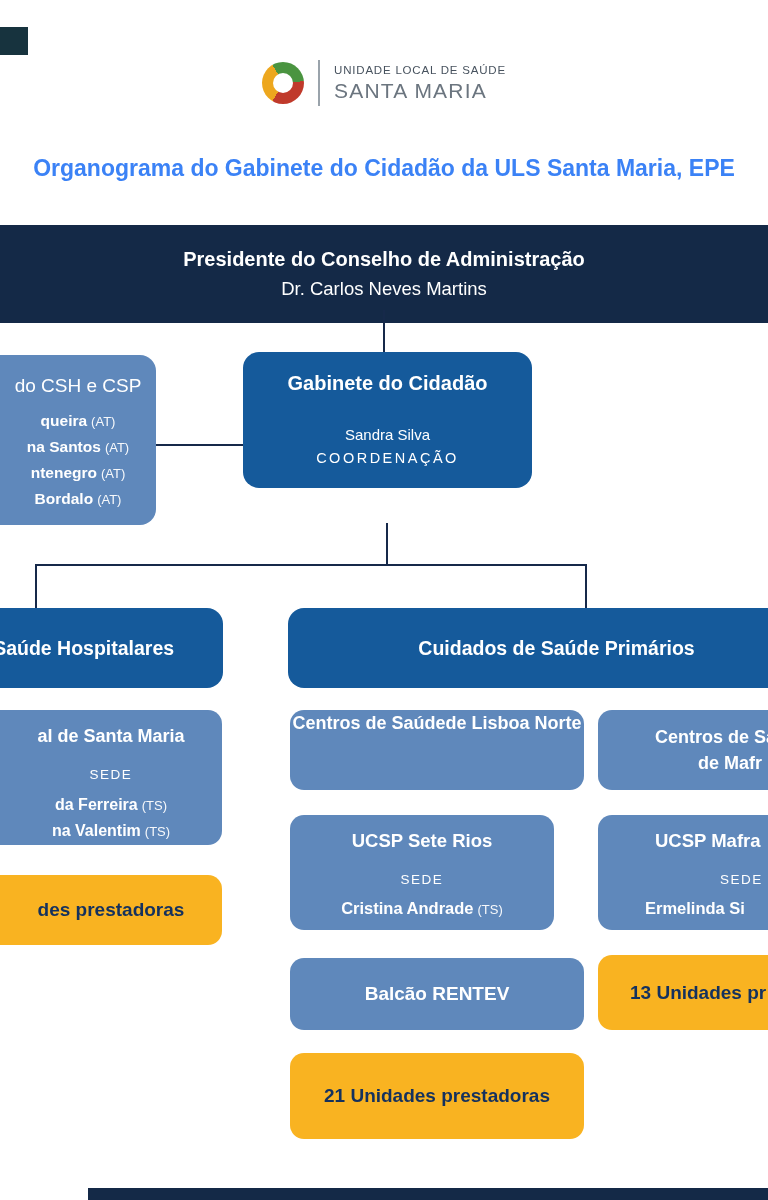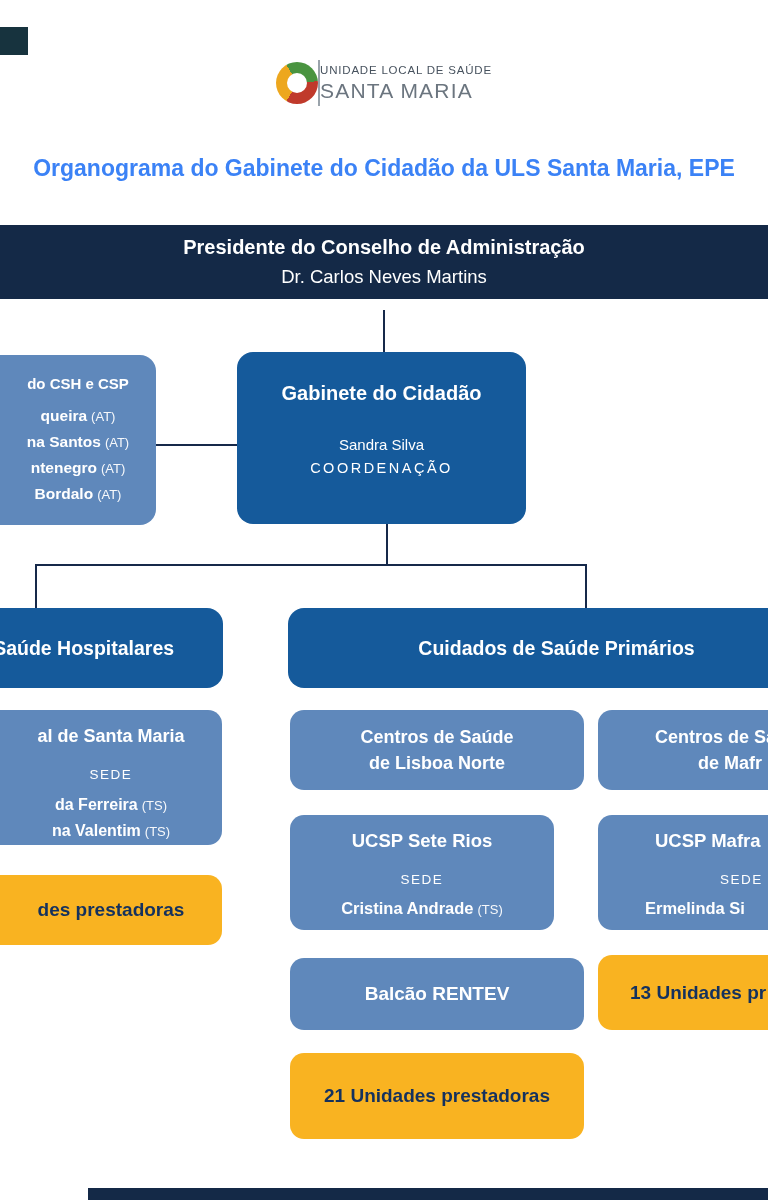--- a/index.html
+++ b/index.html
@@ -12,73 +12,73 @@
   #h-sec{left:154px;top:444px;width:90px;height:2px}
   #v2{left:386px;top:523px;width:2px;height:43px}
   #h-branch{left:35px;top:564px;width:552px;height:2px}
   #stub-l{left:35px;top:564px;width:2px;height:45px}
   #stub-r{left:585px;top:564px;width:2px;height:45px}
 
   
   #corner{position:absolute;left:0;top:27px;width:28px;height:28px;background:#17333e}
 
   
-  #logo-row{position:absolute;top:60px;left:0;width:768px;display:flex;justify-content:center;align-items:center;gap:0}
+  #logo-row{position:absolute;top:60px;left:0;width:768px;display:flex;justify-content:center;align-items:center;gap:14px}
   #logo-mark{width:42px;height:42px;border-radius:50%;position:relative;
     background:conic-gradient(from 210deg,#eda71e 0 120deg,#4a9440 120deg 235deg,#c03a2b 235deg 360deg)}
   #logo-mark::after{content:"";position:absolute;inset:11px;background:#fff;border-radius:50%}
   #logo-divider{width:2px;height:46px;background:#9aa3ab}
   #logo-text .l1{font-size:11.5px;letter-spacing:.8px;color:#47525e}
   #logo-text .l2{font-size:21px;letter-spacing:1.2px;color:#6b757f;margin-top:3px}
 
   
   #main-title{position:absolute;top:155px;left:0;width:768px;text-align:center;
     font-size:23px;font-weight:bold;color:#3b82f6}
 
   
-  #president{position:absolute;left:0;top:225px;width:768px;height:74px;background:#142947;color:#fff;
+  #president{position:absolute;left:0;top:225px;width:768px;height:98px;background:#142947;color:#fff;
     display:flex;flex-direction:column;justify-content:center;align-items:center;gap:7px;text-align:center}
   #president .role{font-size:20px;font-weight:bold}
   #president .name{font-size:18.5px}
 
   
   .bluebox{position:absolute;background:#155a9b;color:#fff;border-radius:16px;text-align:center}
   .steelbox{position:absolute;background:#5f88bb;color:#fff;border-radius:14px;text-align:center}
   .amberbox{position:absolute;background:#f9b321;color:#14315e;border-radius:14px}
 
   
-  #gabinete{left:237px;top:352px;width:289px;height:172px;padding-top:30px}
+  #gabinete{left:243px;top:352px;width:289px;height:136px;padding-top:20px}
   #gabinete .gab-title{font-size:20px;font-weight:bold}
   #gabinete .gab-name{font-size:15px;font-weight:normal;margin-top:31px}
   #gabinete .gab-role{font-size:14.5px;letter-spacing:2.5px;margin-top:7px}
 
   
   #secretariat{left:-62px;top:355px;width:218px;height:170px;border-radius:16px;padding:20px 0 0 62px}
   #secretariat .inner{width:156px;text-align:center}
-  #secretariat .sec-title{font-size:15px;font-weight:bold}
+  #secretariat .sec-title{font-size:19px;font-weight:normal}
   #secretariat .members{margin-top:11px;font-size:15.5px;line-height:25px;font-weight:bold}
   .suffix{font-size:13px;font-weight:normal;margin-left:4px;opacity:.95}
 
   
   #hosp-header{left:-65px;top:608px;width:288px;height:80px;display:flex;align-items:center}
   #hosp-header .inner{margin-left:29px;width:223px;text-align:center;font-size:19.5px;font-weight:bold}
   #prim-header{left:288px;top:608px;width:537px;height:80px;display:flex;align-items:center;justify-content:center;
     font-size:19.5px;font-weight:bold}
 
   
   #hospital{left:-60px;top:710px;width:282px;height:135px;padding:16px 0 0 60px}
   #hospital .inner{width:222px;text-align:center}
   #hospital .h-title{font-size:18px;font-weight:bold}
   .sede{font-size:13.5px;letter-spacing:1.5px;margin-top:20px}
   #hospital .members{margin-top:10px;font-size:16px;line-height:25px;font-weight:bold}
   #units-left{left:-60px;top:875px;width:282px;height:70px;display:flex;align-items:center}
   #units-left .inner{margin-left:60px;width:222px;text-align:center;font-size:19px;font-weight:bold}
 
   
-  #csln{left:290px;top:710px;width:294px;height:80px;display:flex;flex-direction:column;justify-content:center;
+  #csln{left:290px;top:710px;width:294px;height:80px;display:flex;flex-direction:row;justify-content:center;
     font-size:18px;font-weight:bold;line-height:26px}
   #ucsp-sr{left:290px;top:815px;width:264px;height:115px;padding-top:15px}
   .ucsp-title{font-size:18.5px;font-weight:bold}
   .member-line{margin-top:12px;font-size:16.5px;font-weight:bold}
   #balcao{left:290px;top:958px;width:294px;height:72px;display:flex;align-items:center;justify-content:center;
     font-size:19px;font-weight:bold}
   #units-mid{left:290px;top:1053px;width:294px;height:86px;display:flex;align-items:center;justify-content:center;
     font-size:19px;font-weight:bold}
 
   

